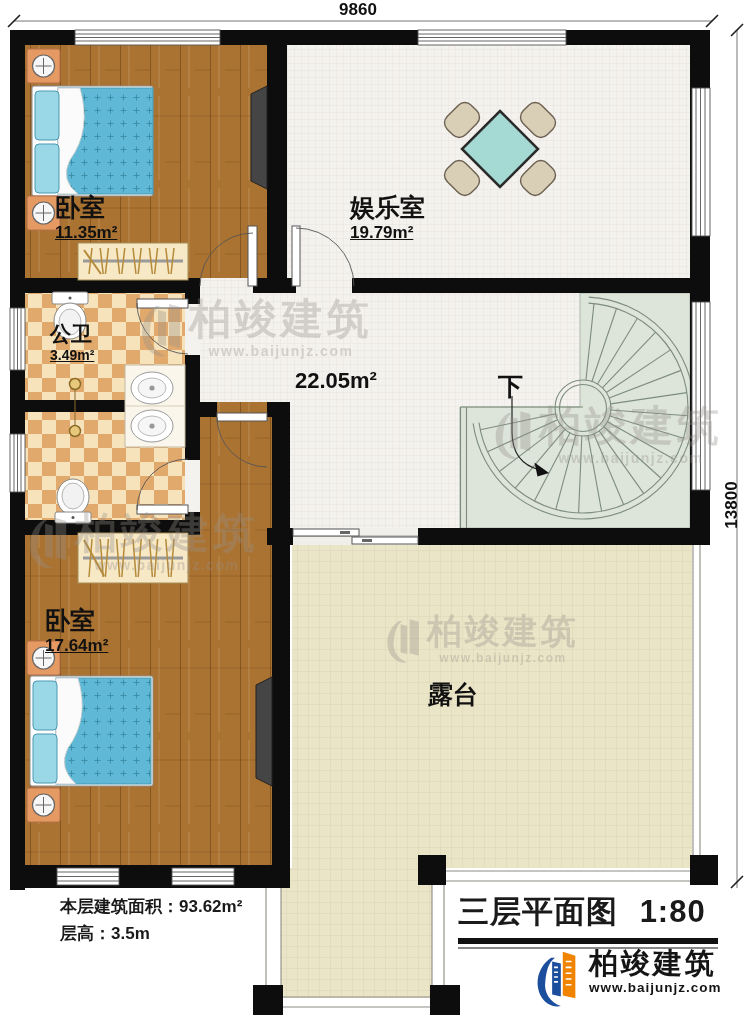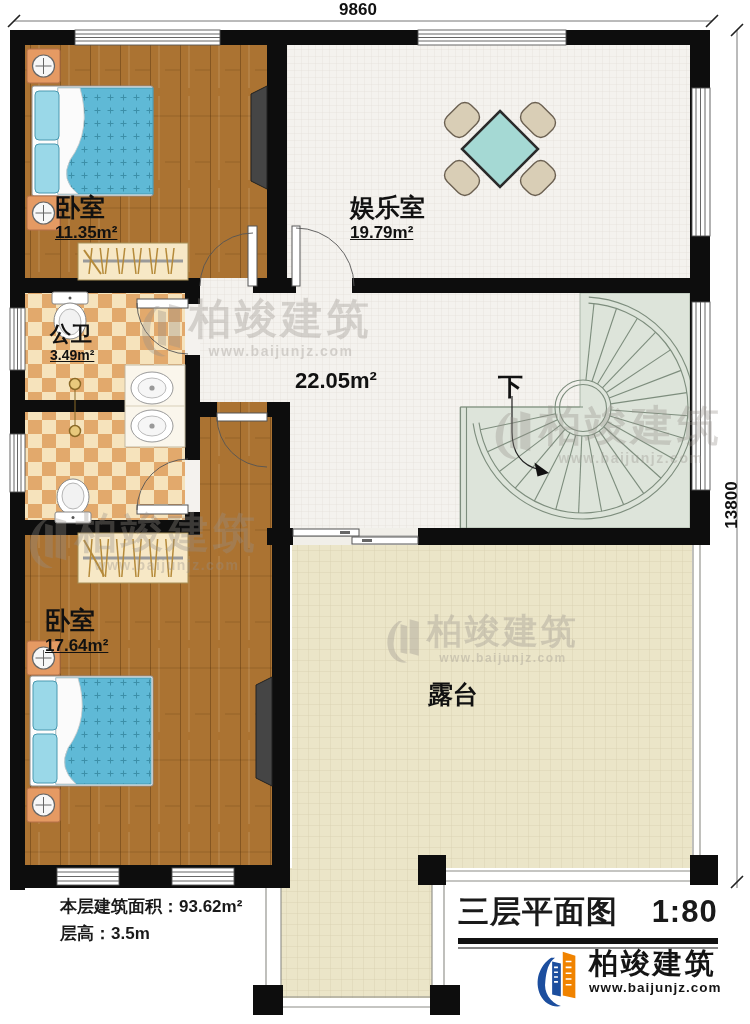--- a/index.html
+++ b/index.html
@@ -405,21 +405,21 @@
   <div class="dim" id="dim-right-label">13800</div>
 
   <div id="info-block">
     <div>本层建筑面积：93.62m²</div>
     <div>层高：3.5m</div>
   </div>
 
   <div id="title-block">
     <div id="title-line">
       <span>三层平面图</span>
-      <span style="margin-left:24px;">1:80</span>
+      <span style="margin-left:12px;">1:80</span>
     </div>
     <div id="title-underline2"></div>
   </div>
 
   <div id="brand">
     <svg width="52" height="60" viewBox="0 0 46 62">
       <path d="M18,10 C6,18 0,34 7,49 C11,57 20,62 28,60 C17,56 10,46 12,34 C13,24 15,15 22,10 Z" style="fill:var(--c-brand-blue)"></path>
       <path d="M19,14 L28,16 L28,50 L19,48 Z" style="fill:var(--c-brand-blue)"></path>
       <path d="M30,4 L43,8 L43,52 L30,49 Z" style="fill:var(--c-brand-orange)"></path>
       <path d="M21,20 h4 M21,25 h4 M21,30 h4 M21,35 h4 M33,14 h6 M33,20 h6 M33,26 h6 M33,32 h6 M33,38 h6" stroke="#fff" stroke-width="1.6" fill="none"></path>

